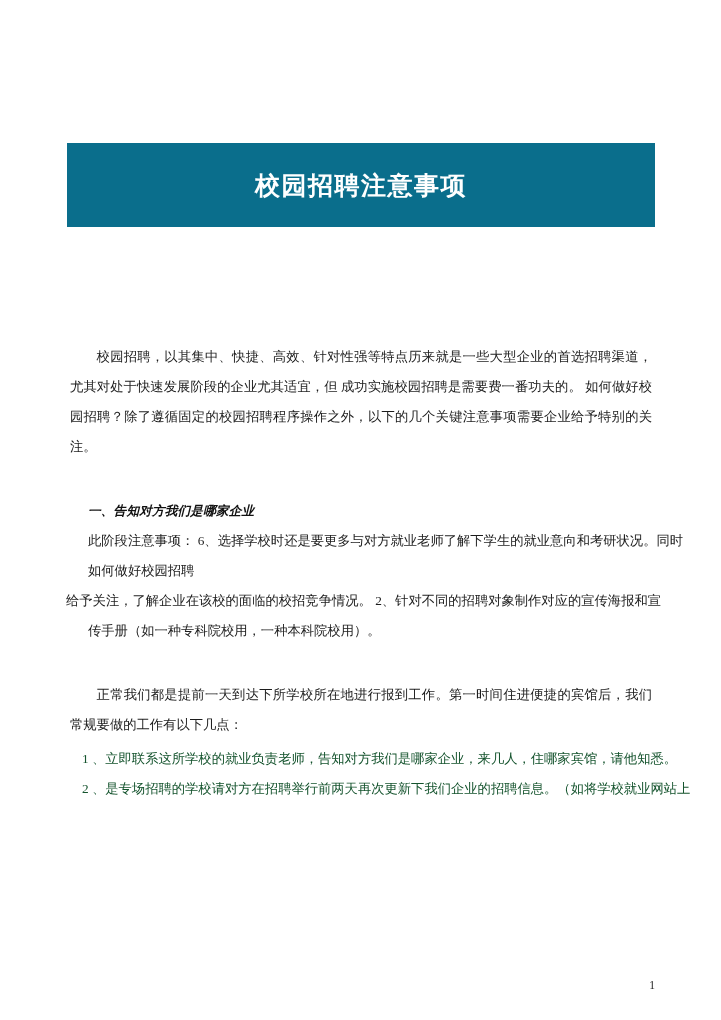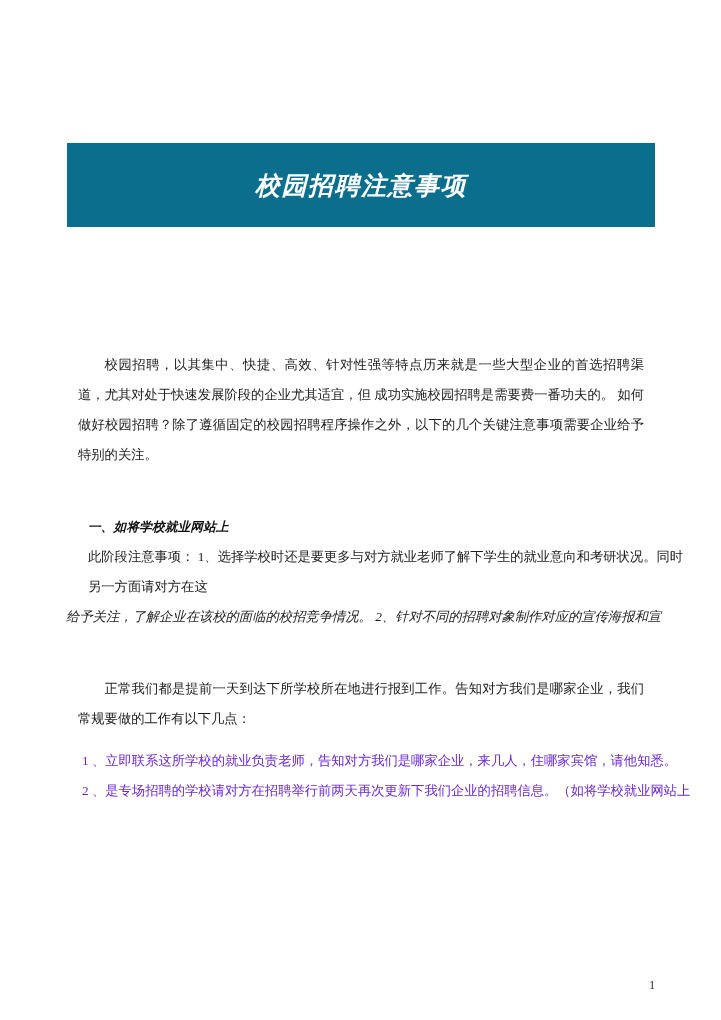--- a/index.html
+++ b/index.html
@@ -27,21 +27,20 @@
     position: absolute;
     left: 67px;
     top: 143px;
     width: 588px;
     height: 84px;
     background: #0a6e8c;
     display: flex;
     align-items: center;
     justify-content: center;
     box-sizing: border-box;
-    font-style: italic;
   }
   .title-banner .title-text {
     font-family: "DejaVu Sans", "Liberation Sans", sans-serif;
     color: #ffffff;
     font-size: 25px;
     font-weight: bold;
     letter-spacing: 1.5px;
     line-height: 1;
     text-align: center;
     white-space: nowrap;
@@ -54,21 +53,21 @@
     top: 338px;
     width: 590px;
     box-sizing: border-box;
   }
 
   .para {
     font-size: 13.3px;
     line-height: 30px;
     text-align: justify;
     text-justify: inter-ideograph;
-    margin: 12px;
+    margin: 4px;
     color: #1c1c1c;
   }
   .para.indent-2 {
     text-indent: 2em;
   }
 
   
   .section-heading {
     font-family: "DejaVu Sans", "Liberation Sans", sans-serif;
     font-size: 12.6px;
@@ -85,29 +84,29 @@
 
   
   .free-line {
     font-size: 13.3px;
     line-height: 30px;
     margin: 0;
     white-space: nowrap;
     color: #1c1c1c;
   }
   .free-line.off-a { padding-left: 22px; }   
-  .free-line.off-b { padding-left: 0px; font-style: italic; }
+  .free-line.off-b { padding-left: 0px; }
 
   
   .num-line {
     font-size: 13.3px;
     line-height: 30px;
     margin: 0;
     padding-left: 16px;
-    color: #6d28d9;
+    color: #14532d;
     white-space: nowrap;
   }
 
   
   .page-number {
     position: absolute;
     right: 66px;
     top: 980px;
     font-size: 11.5px;
     line-height: 1;
@@ -123,36 +122,37 @@
   <div class="title-banner">
     <div class="title-text">校园招聘注意事项</div>
   </div>
 
   <div class="content">
 
     <p class="para indent-2">校园招聘，以其集中、快捷、高效、针对性强等特点历来就是一些大型企业的首选招聘渠道，尤其对处于快速发展阶段的企业尤其适宜，但 成功实施校园招聘是需要费一番功夫的。 如何做好校园招聘？除了遵循固定的校园招聘程序操作之外，以下的几个关键注意事项需要企业给予特别的关注。</p>
 
     <div class="gap-before-heading"></div>
 
-    <p class="section-heading">一、如将学校就业网站上</p>
+    <p class="section-heading">一、告知对方我们是哪家企业</p>
 
 
-    <p class="free-line off-a">此阶段注意事项： 1、选择学校时还是要更多与对方就业老师了解下学生的就业意向和考研状况。同时</p>
+    <p class="free-line off-a">此阶段注意事项： 6、选择学校时还是要更多与对方就业老师了解下学生的就业意向和考研状况。同时</p>
 
-    <p class="free-line off-a">另一方面请对方在这</p>
+    <p class="free-line off-a">如何做好校园招聘</p>
 
     <p class="free-line off-b">给予关注，了解企业在该校的面临的校招竞争情况。 2、针对不同的招聘对象制作对应的宣传海报和宣</p>
 
+    <p class="free-line off-a">传手册（如一种专科院校用，一种本科院校用）。</p>
 
 
 
     <div class="gap-before-heading"></div>
 
 
-    <p class="para indent-2">正常我们都是提前一天到达下所学校所在地进行报到工作。告知对方我们是哪家企业，我们常规要做的工作有以下几点：</p>
+    <p class="para indent-2">正常我们都是提前一天到达下所学校所在地进行报到工作。第一时间住进便捷的宾馆后，我们常规要做的工作有以下几点：</p>
 
     <p class="num-line">1 、立即联系这所学校的就业负责老师，告知对方我们是哪家企业，来几人，住哪家宾馆，请他知悉。</p>
 
     <p class="num-line">2 、是专场招聘的学校请对方在招聘举行前两天再次更新下我们企业的招聘信息。（如将学校就业网站上</p>
 
   </div>
 
   <div class="page-number">1</div>
 
 </div>

